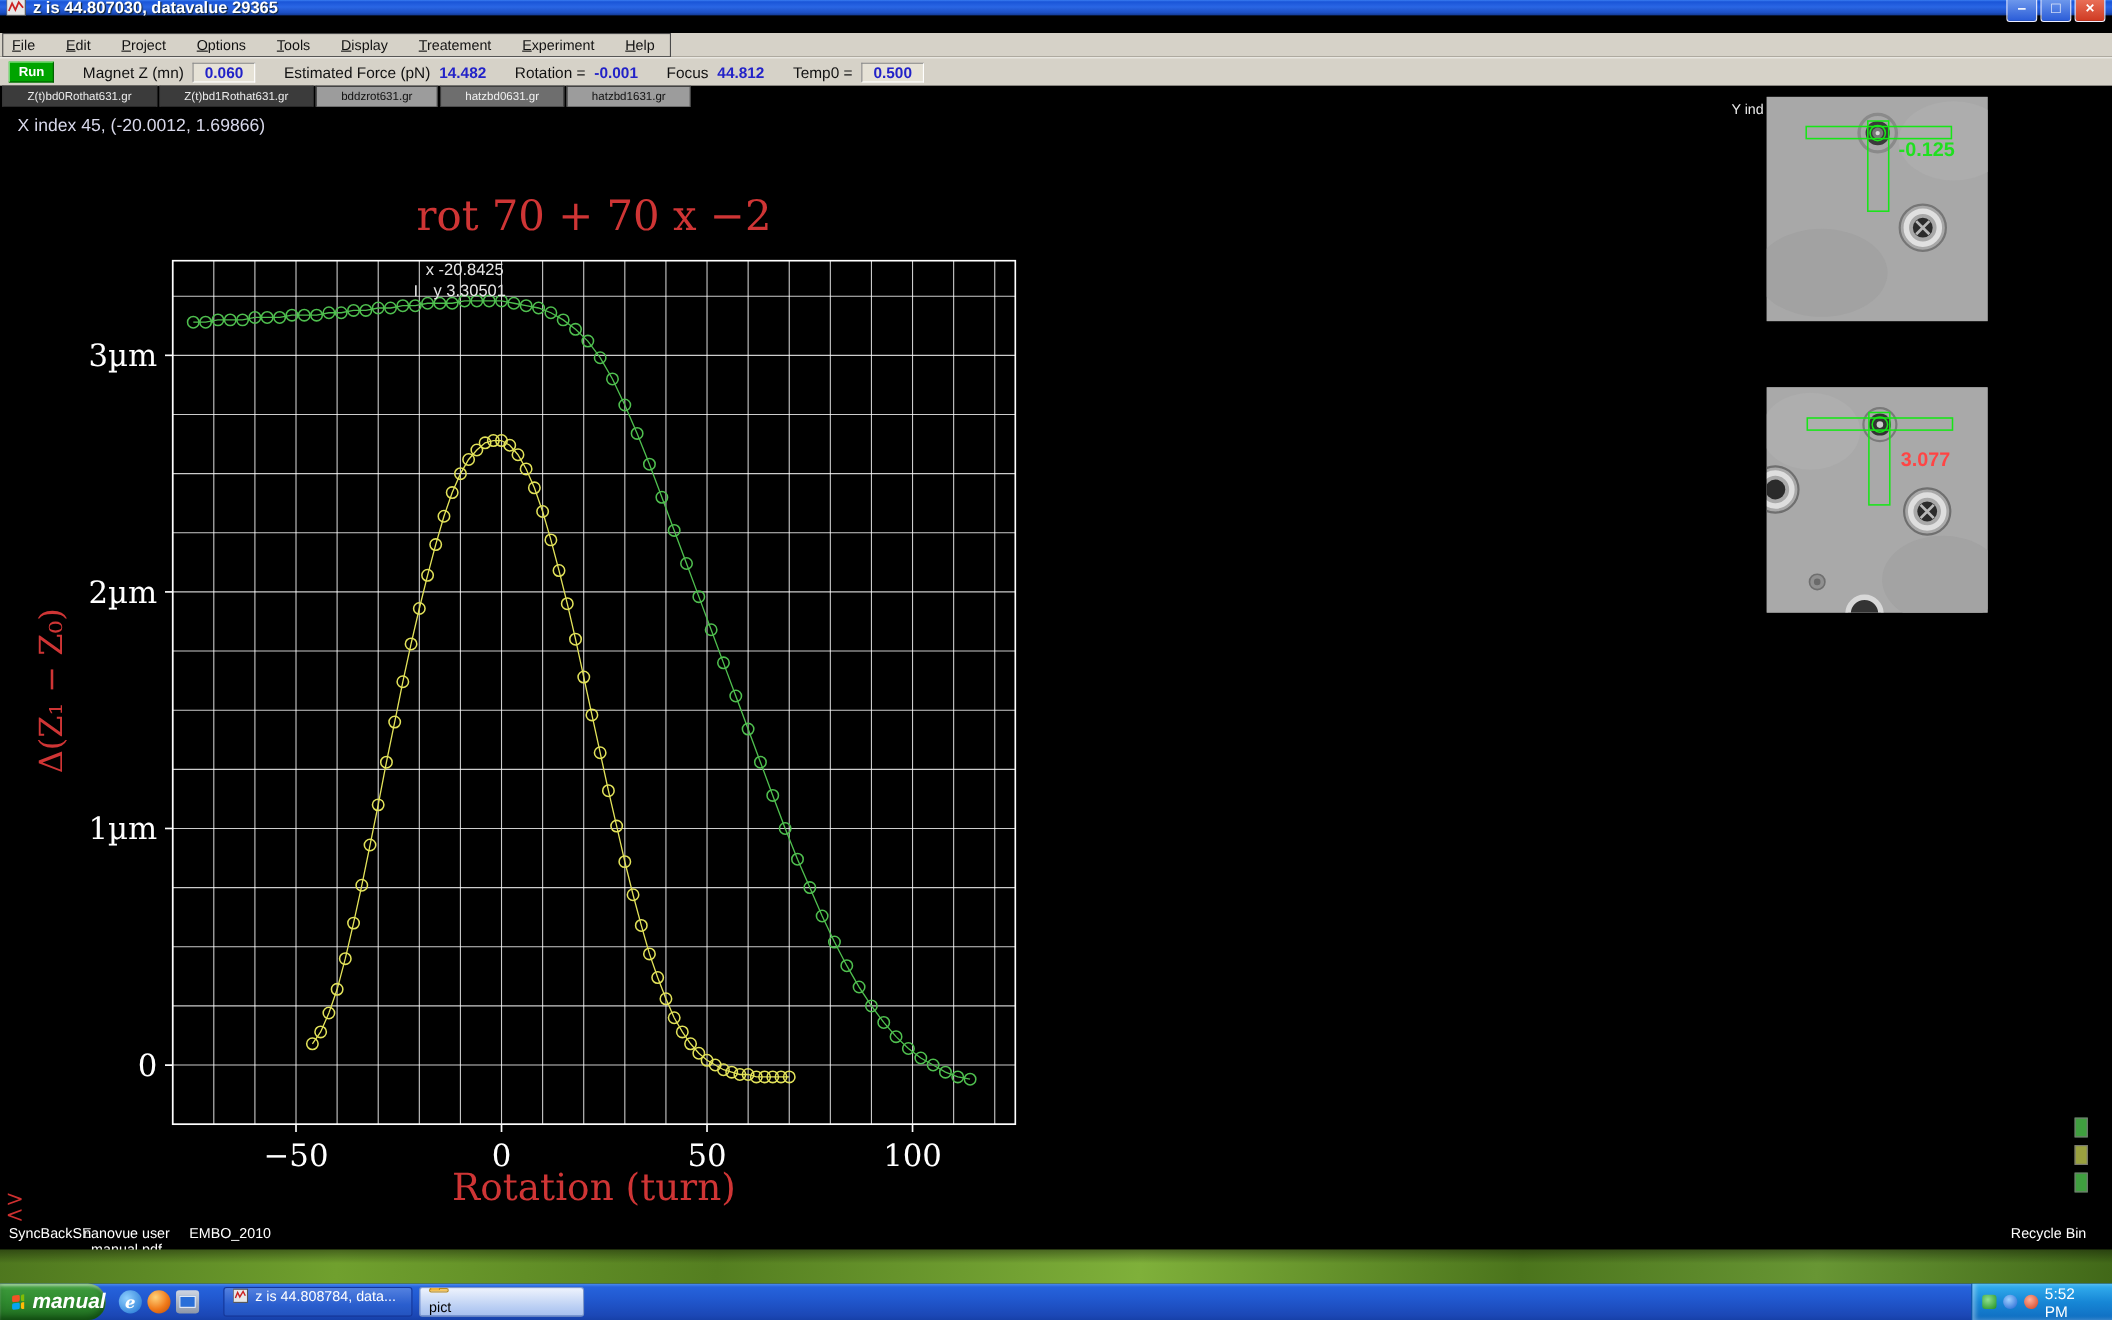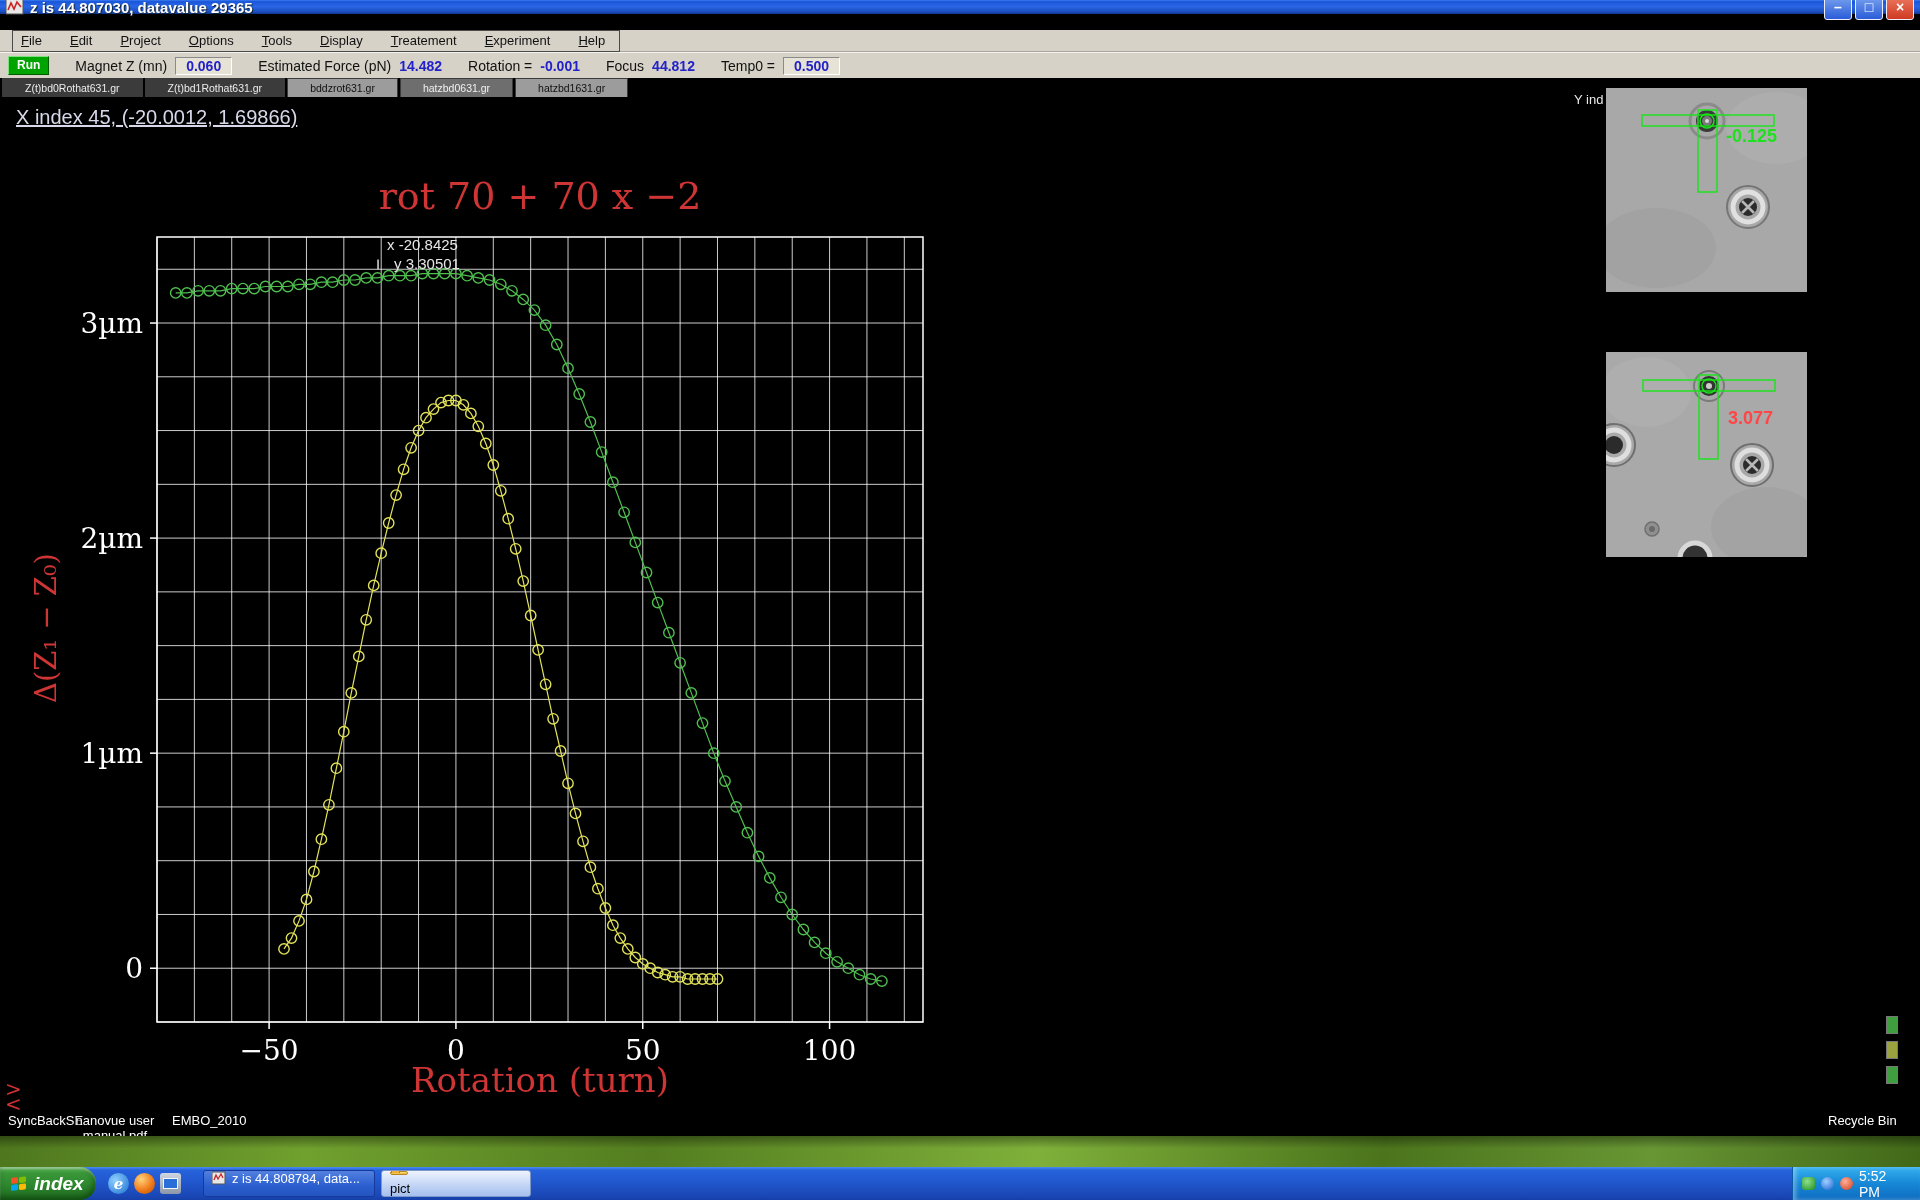--- a/index.html
+++ b/index.html
@@ -15,39 +15,39 @@
   .win-buttons{margin-left:auto;display:flex;gap:3px;}
   .winbtn{width:26px;height:23px;border-radius:3px;border:1px solid #eef;color:#fff;
     display:flex;align-items:center;justify-content:center;font-size:14px;font-weight:bold;
     background:linear-gradient(#7ba4f0,#2a5cd8);cursor:default;}
   .winbtn.close{background:linear-gradient(#ee7a62,#cf3a22);}
 
   
   .menubar{position:absolute;left:0;top:30px;width:1920px;height:22px;background:#d6d2c8;
     border-bottom:1px solid #aaa69c;box-sizing:border-box;display:flex;align-items:center;}
   .menubox{display:inline-flex;gap:28px;border:1px solid #4a4a4a;background:#d6d2c8;
-    padding:1px 14px 2px 8px;margin-left:12px;height:17px;align-items:center;}
+    padding:1px 14px 2px 8px;margin-left:2px;height:17px;align-items:center;}
   .menu-item{font-size:13px;color:#111;cursor:default;white-space:nowrap;}
   .toolbar{position:absolute;left:0;top:52px;width:1920px;height:26px;background:#d6d2c8;
     border-top:1px solid #f5f3ee;display:flex;align-items:center;gap:26px;padding-left:8px;box-sizing:border-box;}
   .run-btn{background:#00a400;color:#fff;font-size:12px;font-weight:bold;padding:1px 8px 2px 8px;
     border:1px solid;border-color:#7fe07f #005a00 #005a00 #7fe07f;}
   .tb-field{display:inline-flex;align-items:baseline;gap:8px;font-size:14px;color:#111;white-space:nowrap;}
   .tb-value{color:#2222c8;font-weight:bold;}
   .tb-value.boxed{background:#e6e2d6;border:1px solid;border-color:#8a8a8a #fff #fff #8a8a8a;padding:0 10px;}
   .tabrow{position:absolute;left:0;top:78px;width:1920px;height:20px;background:#000;display:flex;gap:2px;padding-left:2px;}
   .tab{height:18px;padding:0 22px;font-size:10.5px;display:inline-flex;align-items:center;
     border:1px solid #3a3a3a;border-bottom:none;cursor:default;white-space:nowrap;}
   .tab.dark{background:#3b3b3b;color:#ececec;}
   .tab.dim{background:#6e6e6e;color:#f0f0f0;}
   .tab.mid{background:#9c9c9c;color:#111;}
 
   
   .client{position:absolute;left:0;top:98px;width:1920px;height:1009px;background:#000;}
-  .status-line{position:absolute;left:16px;top:8px;font-size:20px;color:#d8d8ea;text-decoration:underline;}
+  .status-line{position:absolute;left:16px;top:8px;font-size:16px;color:#d8d8ea;}
   .chart-title{position:absolute;left:157px;width:766px;text-align:center;color:#cf3535;
     font-family:"DejaVu Serif",serif;}
   .chart-title.t1{top:22px;font-size:38px;}
   .chart-title.t2{top:76px;font-size:38px;}
   .ylabel{position:absolute;left:46px;top:530px;transform:translate(-50%,-50%) rotate(-90deg);
     font-family:"DejaVu Serif",serif;font-size:29px;color:#cf3535;white-space:nowrap;}
   .xlabel{position:absolute;left:157px;width:766px;top:962px;text-align:center;
     font-family:"DejaVu Serif",serif;font-size:34px;color:#cf3535;}
   #plot-svg{position:absolute;left:0;top:0;}
   .prompt{position:absolute;left:5px;top:984px;color:#cf3030;font-family:"DejaVu Serif",serif;
@@ -453,21 +453,21 @@
   <div class="taskbar">
     <div class="start-btn">
       <svg width="17" height="17">
         <g transform="skewY(-6)">
           <rect x="1" y="3" width="7" height="6" rx="1.5" fill="#f35325"></rect>
           <rect x="9" y="3" width="7" height="6" rx="1.5" fill="#81bc06"></rect>
           <rect x="1" y="10" width="7" height="6" rx="1.5" fill="#05a6f0"></rect>
           <rect x="9" y="10" width="7" height="6" rx="1.5" fill="#ffba08"></rect>
         </g>
       </svg>
-      <span>index</span>
+      <span>manual</span>
     </div>
     <span class="ql ql-ie">e</span>
     <span class="ql ql-fox"></span>
     <span class="ql ql-desktop">
         <i></i>
       </span>
 
     <div class="task-btn b1">
       <svg width="14" height="14">
         <rect x="0" y="1" width="13" height="12" fill="#e8e8e8" stroke="#555"></rect>

